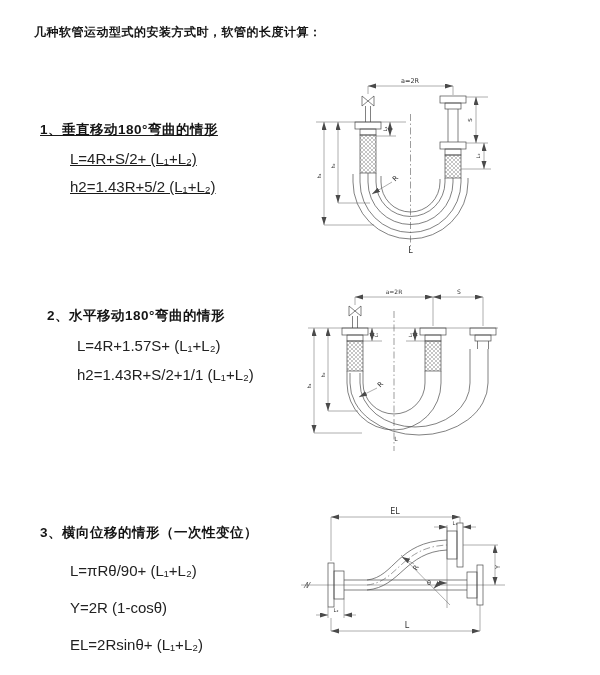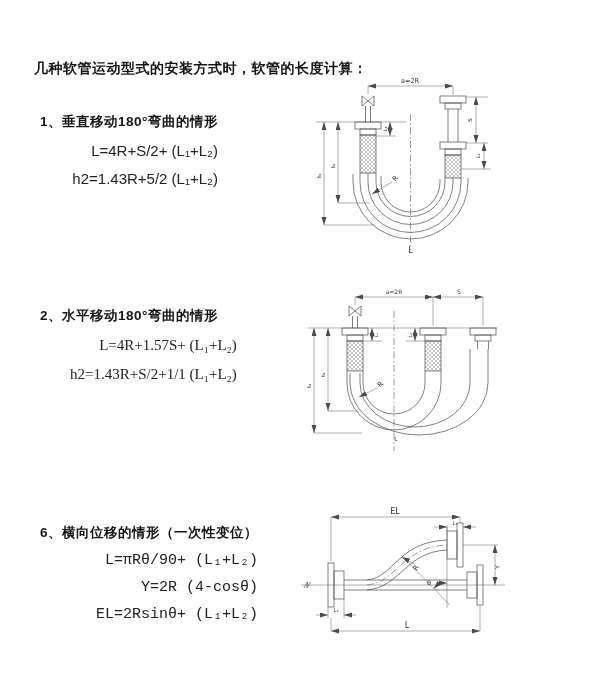--- a/index.html
+++ b/index.html
@@ -2,31 +2,31 @@
 <html><head>
 <meta charset="utf-8">
 <style>
   html,body{margin:0;padding:0;}
   body{
     width:600px;height:675px;background:#ffffff;position:relative;overflow:hidden;
     font-family:"Liberation Sans","DejaVu Sans",sans-serif;color:#1a1a1a;
   }
   .page{position:absolute;inset:0;background:#fff;}
   .doc-title{
-    position:absolute;left:34px;top:24px;font-size:14px;font-weight:bold;
-    letter-spacing:0.5px;color:#151515;white-space:nowrap;margin-top:36px;
+    position:absolute;left:34px;top:24px;font-size:12px;font-weight:bold;
+    letter-spacing:0.5px;color:#151515;white-space:nowrap;
   }
   .sec{position:absolute;left:40px;}
   .sec-heading{font-size:13.5px;font-weight:bold;color:#151515;white-space:nowrap;letter-spacing:0.5px;}
-  .formula{font-size:15px;color:#222;margin-top:11px;padding-left:30px;white-space:nowrap;text-align:right;}
-  #sec1{top:113px;}
-  #sec2{top:307px;}
-  #sec2 .formula{margin-top:12px;font-family:Liberation Serif, serif;}
+  .formula{font-size:15px;color:#222;margin-top:11px;padding-left:30px;white-space:nowrap;}
+  #sec1{top:121px;text-decoration:underline;}
+  #sec2{top:307px;margin-left:7px;}
+  #sec2 .formula{margin-top:12px;}
   #sec3{top:524px;}
-  #sec3 .formula{margin-top:10px;font-family:Liberation Mono, monospace;}
+  #sec3 .formula{margin-top:20px;}
   svg{position:absolute;overflow:visible;}
   svg .ln{stroke:#4a4a4a;stroke-width:0.7;fill:none;}
   svg .thin{stroke:#6a6a6a;stroke-width:0.55;fill:none;}
   svg .dash{stroke:#5a5a5a;stroke-width:0.6;fill:none;stroke-dasharray:7 2.5 1.5 2.5;}
   svg text{fill:#333;font-family:"DejaVu Sans","Liberation Sans",sans-serif;}
   #svg1{left:308px;top:70px;}
   #svg2{left:302px;top:283px;}
   #svg3{left:295px;top:505px;}
 </style>
 </head>
@@ -226,23 +226,23 @@
 
     <g>
       <line class="thin" x1="75" y1="105" x2="57" y2="114" marker-end="url(#ar2)"></line>
       <text x="80" y="103" font-size="7" text-anchor="middle" transform="rotate(-45 80 103)">R</text>
     </g>
 
     <text x="94" y="158" font-size="6" text-anchor="middle">L</text>
   </svg>
 
   <div class="sec" id="sec3">
-    <div class="sec-heading">6、横向位移的情形（一次性变位）</div>
+    <div class="sec-heading">3、横向位移的情形（一次性变位）</div>
     <div class="formula">L=πRθ/90+ (L₁+L₂)</div>
-    <div class="formula">Y=2R (4-cosθ)</div>
+    <div class="formula">Y=2R (1-cosθ)</div>
     <div class="formula">EL=2Rsinθ+ (L₁+L₂)</div>
   </div>
 
   <svg id="svg3" width="235" height="145" viewBox="0 0 235 145">
     <defs>
       <marker id="ar3" markerWidth="9" markerHeight="7" refX="8" refY="2.5" orient="auto-start-reverse" markerUnits="userSpaceOnUse">
         <path d="M0,0 L8,2.5 L0,5 Z" fill="#4a4a4a"></path>
       </marker>
     </defs>
 

